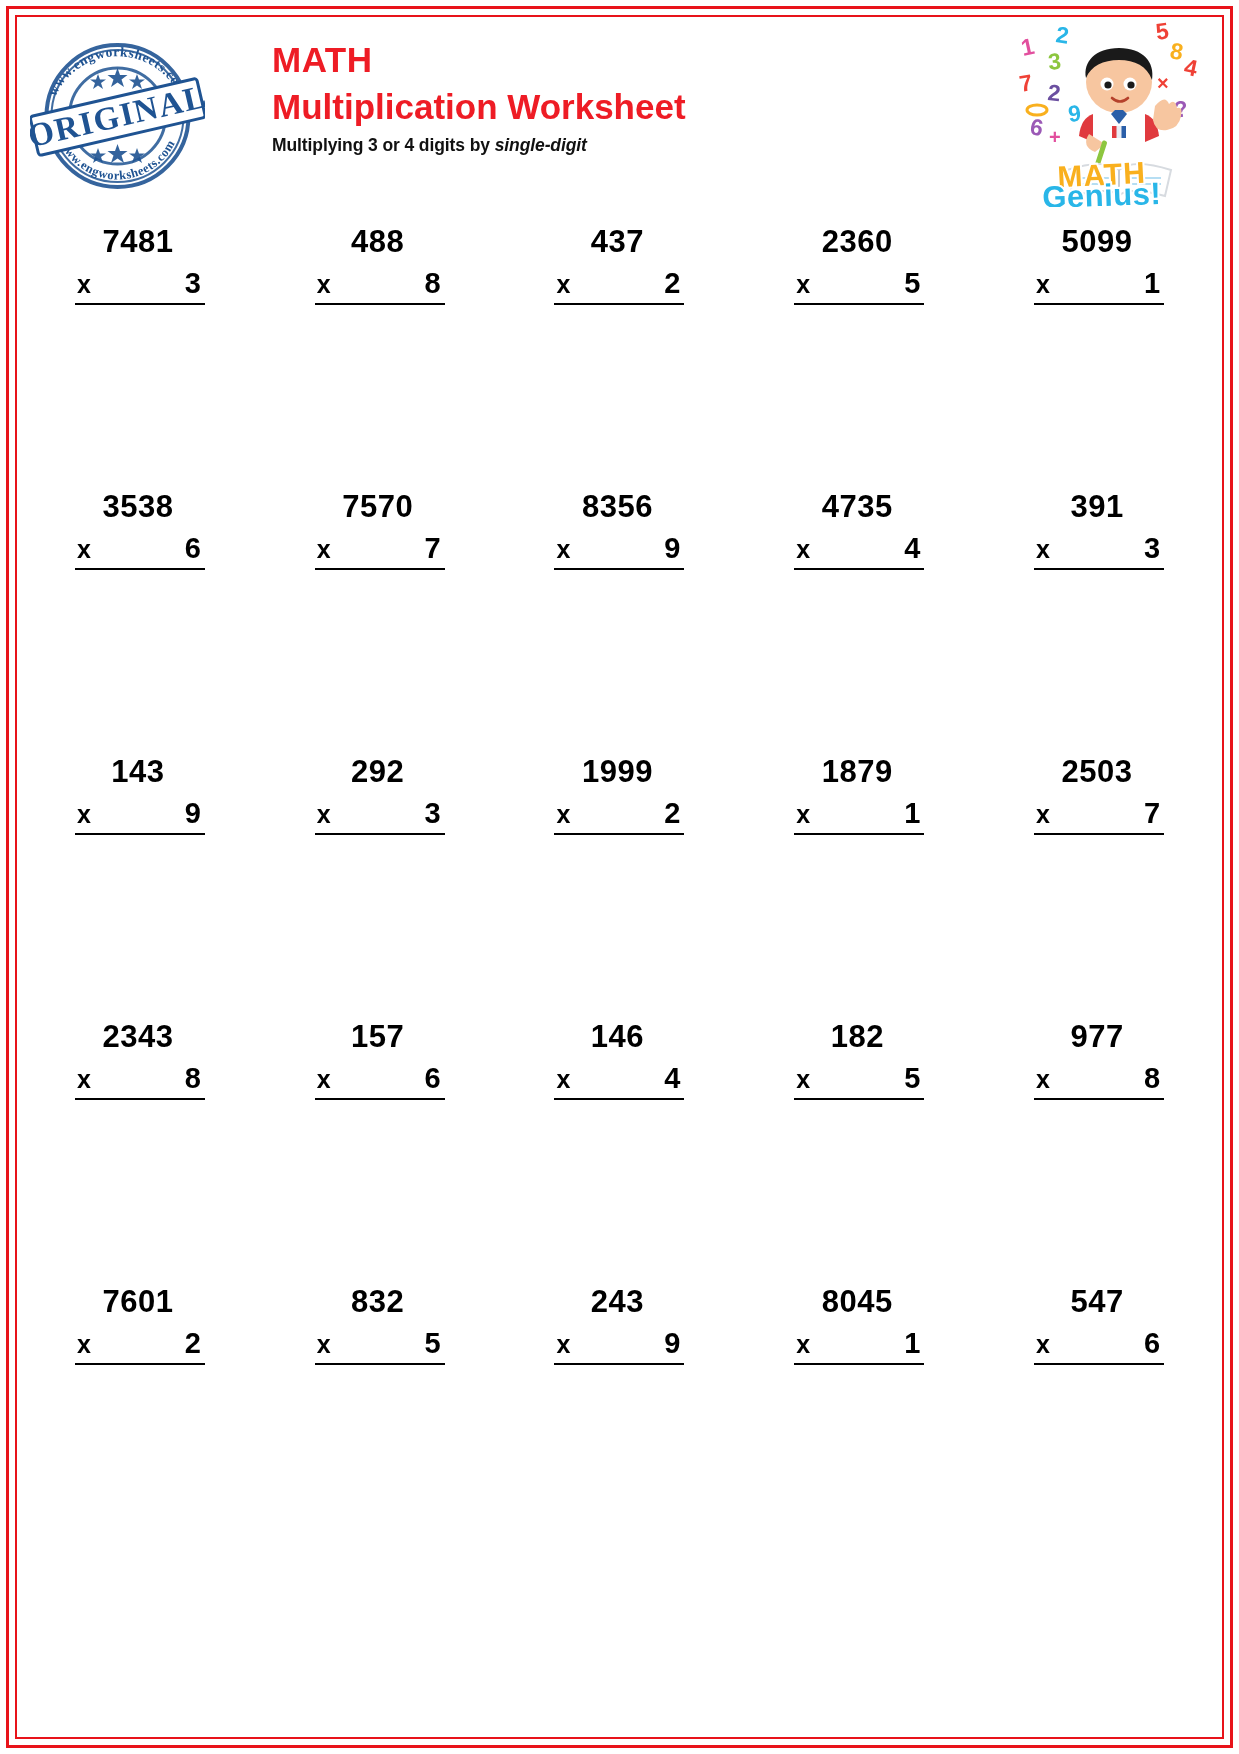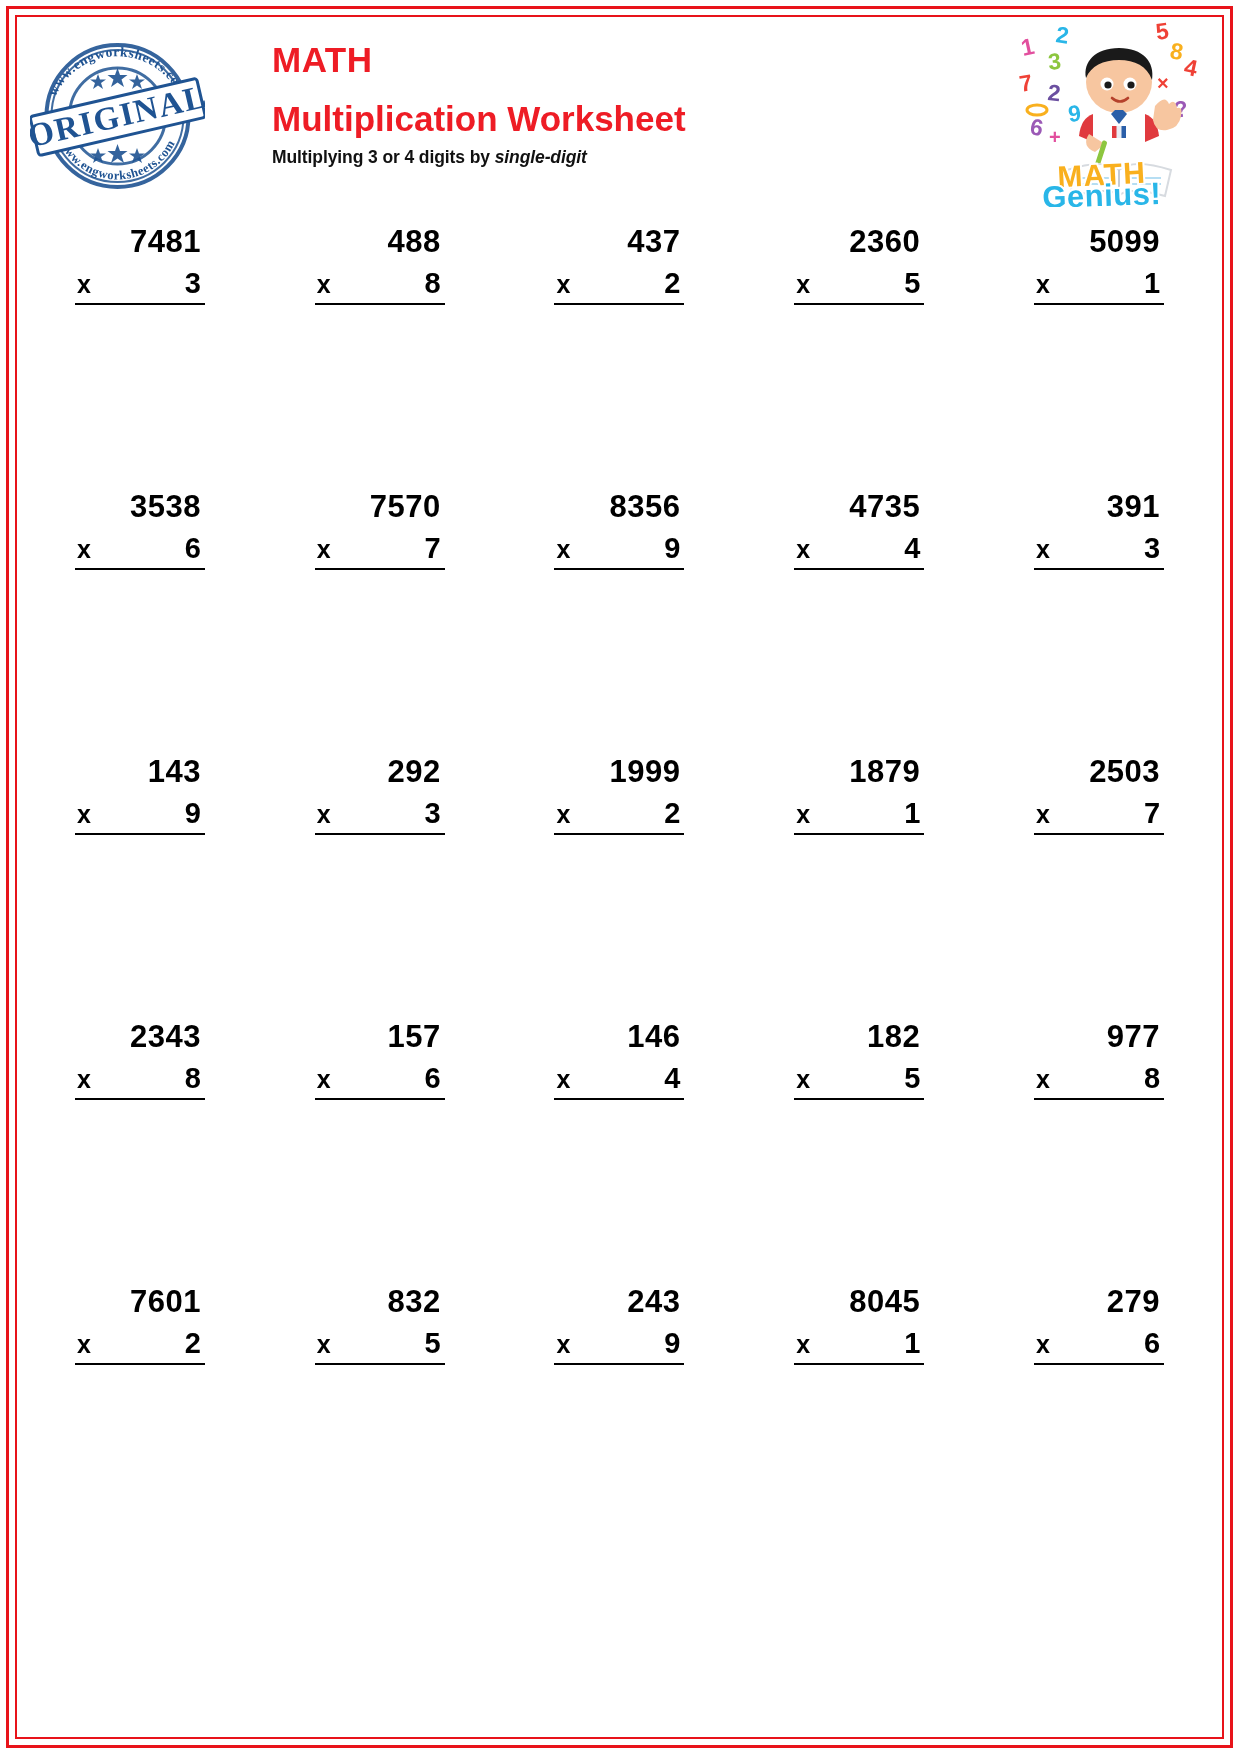--- a/index.html
+++ b/index.html
@@ -49,21 +49,21 @@
     font-size:35px;
     font-weight:bold;
     letter-spacing:0.5px;
     line-height:1.0;
   }
   .t-sub {
     color:#ee1c25;
     font-size:35px;
     font-weight:bold;
     line-height:1.0;
-    margin-top:24px;
+    margin-top:12px;
   }
   .t-desc {
     color:#111;
     font-size:17.5px;
     font-weight:bold;
     margin-top:11px;
     letter-spacing:-0.1px;
   }
   .t-desc em { font-weight:bold; }
   .mascot {
@@ -87,21 +87,21 @@
   .prob {
     position:absolute;
     left:50%;
     transform:translateX(-50%);
     top:10px;
     width:130px;
     font-weight:bold;
     color:#000;
   }
   .prob .top {
-    text-align:right;
+    text-align:center;
     font-size:31px;
     line-height:1.0;
     letter-spacing:0.5px;
     padding-right:4px;
   }
   .prob .bot {
     margin-top:12px;
     display:flex;
     justify-content:space-between;
     align-items:baseline;
@@ -446,21 +446,21 @@
           <div class="prob">
             <div class="top">8045</div>
             <div class="bot">
               <span class="op">x</span>
               <span>1</span>
             </div>
           </div>
         </div>
         <div class="cell">
           <div class="prob">
-            <div class="top">279</div>
+            <div class="top">547</div>
             <div class="bot">
               <span class="op">x</span>
               <span>6</span>
             </div>
           </div>
         </div>
       </div>
 
   </div>
 </div>

